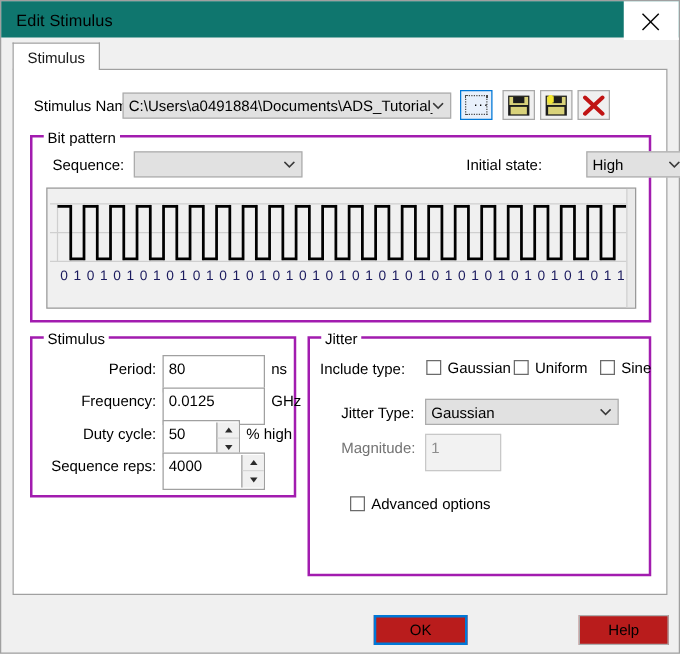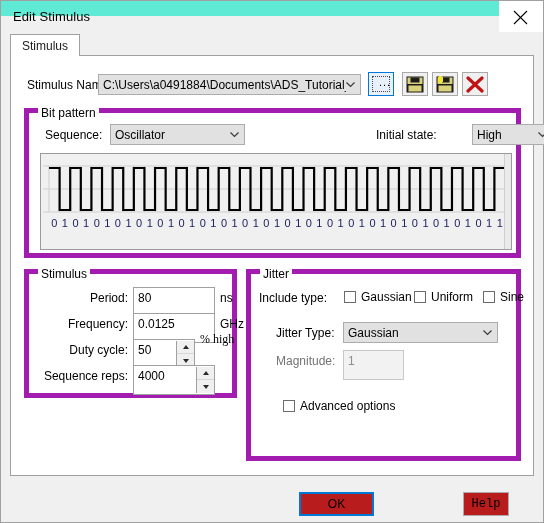--- a/index.html
+++ b/index.html
@@ -5,21 +5,21 @@
   html,body{margin:0;padding:0;}
   body{
     width:544px;height:523px;overflow:hidden;
     font-family:"Liberation Sans","DejaVu Sans",sans-serif;
     font-size:12px;color:#1a1a1a;background:#f0f0f0;
     -webkit-font-smoothing:none;
   }
   .window{position:absolute;inset:0;background:#f0f0f0;border:1px solid #a0a0a0;box-sizing:border-box;}
 
   
-  .titlebar{position:absolute;left:0;top:0;right:0;height:15px;background:#5eead4;}
+  .titlebar{position:absolute;left:0;top:0;right:0;height:29px;background:#0f766e;}
   .title-text{position:absolute;left:12px;top:8px;font-size:13px;color:#000;letter-spacing:.1px;}
   .close-btn{position:absolute;right:0;top:0;width:44px;height:31px;background:#ffffff;cursor:pointer;}
   .close-btn svg{position:absolute;left:14px;top:9px;}
 
   
   .tabstrip{position:absolute;left:9px;top:33px;right:9px;height:22px;}
   .tab{position:absolute;left:0;top:0;height:22px;padding:0 11px;line-height:22px;
        background:#ffffff;border:1px solid #a0a0a0;border-bottom:none;font-size:12px;
        box-sizing:border-box;cursor:pointer;z-index:3;}
 
@@ -47,21 +47,21 @@
   
   .spin{position:absolute;width:17px;top:1px;bottom:1px;background:#f0f0f0;border-left:1px solid #a0a0a0;}
   .spin .sb{position:absolute;left:0;right:0;height:50%;box-sizing:border-box;cursor:pointer;}
   .spin .sb.up{top:0;border-bottom:1px solid #d6d6d6;}
   .spin .sb.dn{bottom:0;}
   .spin .tri{position:absolute;left:50%;top:50%;width:0;height:0;border-left:3px solid transparent;border-right:3px solid transparent;}
   .spin .up .tri{transform:translate(-50%,-50%);border-bottom:4px solid #2b2b2b;}
   .spin .dn .tri{transform:translate(-50%,-50%);border-top:4px solid #2b2b2b;}
 
   
-  .group{position:absolute;border:5px solid #a21caf;box-sizing:border-box;}
+  .group{position:absolute;border:2px solid #a21caf;box-sizing:border-box;}
   .group>.gtitle{position:absolute;left:9px;top:-7px;background:#ffffff;padding:0 3px;font-size:12px;color:#000;}
 
   
   .cbox{position:absolute;cursor:pointer;}
   .cbox .bx{position:absolute;left:0;top:1px;width:12px;height:12px;background:#fff;border:1px solid #6b6b6b;box-sizing:border-box;}
   .cbox .cl{position:absolute;left:17px;top:0px;font-size:12px;white-space:nowrap;color:#000;}
 
   
   .tbtn{position:absolute;width:26px;height:24px;background:#f0f0f0;border:1px solid #a9a9a9;
         box-sizing:border-box;cursor:pointer;}
@@ -140,21 +140,20 @@
         <line x1="2" y1="2" x2="16" y2="15" stroke="#c01414" stroke-width="3.2" stroke-linecap="round"></line>
         <line x1="16" y1="2" x2="2" y2="15" stroke="#c01414" stroke-width="3.2" stroke-linecap="round"></line>
       </svg>
     </div>
 
     <div class="group" style="left:13px;top:52px;width:497px;height:150px;">
       <div class="gtitle">Bit pattern</div>
 
       <div class="lbl" style="left:16px;top:15px;">Sequence:</div>
       <div class="combo" style="left:81px;top:11px;width:135px;">
-        <div class="ctext" style="width:112px;">Oscillator</div>
         <svg class="carrow" width="9" height="6" viewBox="0 0 9 6">
           <polyline points="0.5,0.5 4.5,4.5 8.5,0.5" fill="none" stroke="#3a3a3a" stroke-width="1.2"></polyline>
         </svg>
       </div>
 
       <div class="lbl" style="left:347px;top:15px;">Initial state:</div>
       <div class="combo" style="left:407px;top:11px;width:81px;margin-left:36px;">
         <div class="ctext" style="width:40px;">High</div>
         <svg class="carrow" width="9" height="6" viewBox="0 0 9 6">
           <polyline points="0.5,0.5 4.5,4.5 8.5,0.5" fill="none" stroke="#3a3a3a" stroke-width="1.2"></polyline>
@@ -279,21 +278,21 @@
         <div class="tval">50</div>
         <div class="spin" style="right:0;">
           <div class="sb up">
               <span class="tri"></span>
             </div>
           <div class="sb dn">
               <span class="tri"></span>
             </div>
         </div>
       </div>
-      <div class="lbl" style="left:171px;top:58px;font-family:Liberation Serif, serif;">% high</div>
+      <div class="lbl" style="left:171px;top:69px;">% high</div>
 
       <div class="lbl" style="left:6px;top:95px;width:93px;text-align:right;">Sequence reps:</div>
       <div class="textbox" style="left:104px;top:91px;width:82px;">
         <div class="tval">4000</div>
         <div class="spin" style="right:0;">
           <div class="sb up">
               <span class="tri"></span>
             </div>
           <div class="sb dn">
               <span class="tri"></span>
@@ -335,15 +334,15 @@
 
       <div class="cbox" style="left:32px;top:125px;">
         <span class="bx"></span>
         <span class="cl">Advanced options</span>
       </div>
     </div>
 
   </div>
 
   <div class="btn default" style="left:298px;top:491px;width:75px;">OK</div>
-  <div class="btn" style="left:462px;top:491px;width:46px;font-family:Liberation Mono, monospace;">Help</div>
+  <div class="btn" style="left:462px;top:491px;width:72px;">Help</div>
 
 </div>
 
 </body></html>

